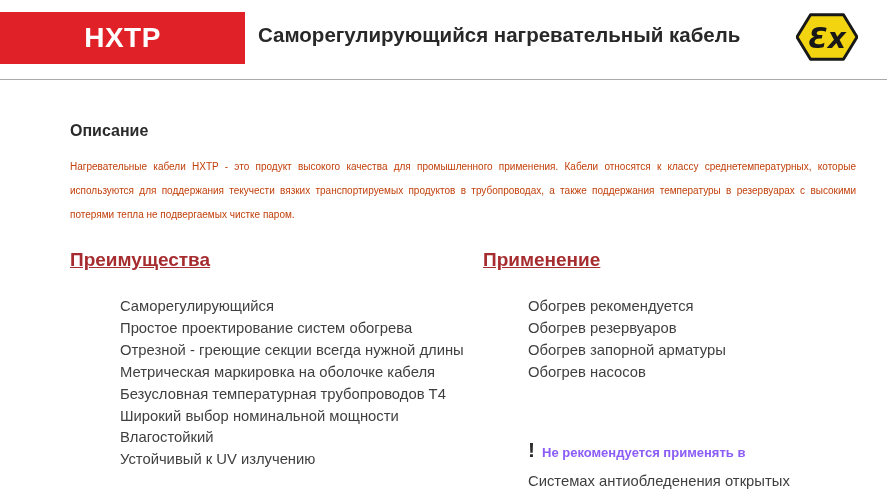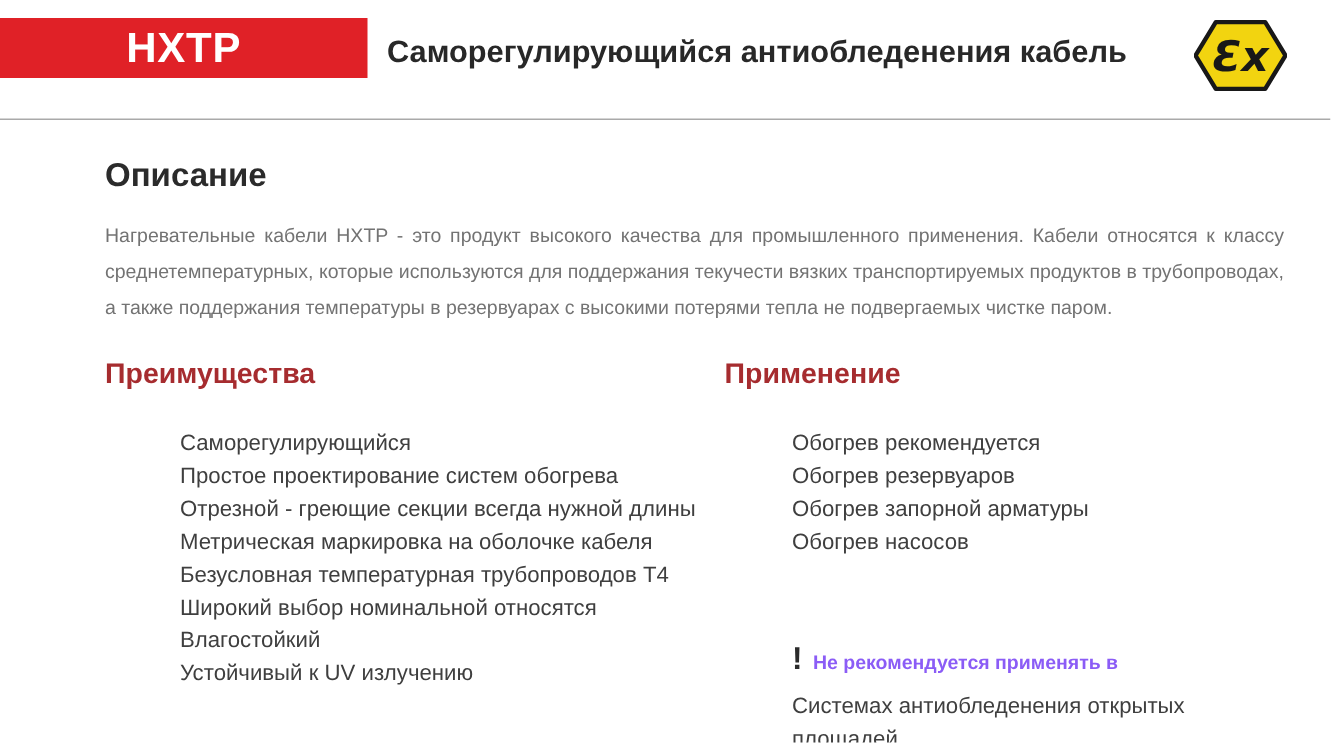--- a/index.html
+++ b/index.html
@@ -9,53 +9,53 @@
     background: #ffffff;
     font-family: "Liberation Sans", "DejaVu Sans", sans-serif;
     color: #3f3f3f;
     overflow: hidden;
   }
 
   
   .header { position: absolute; top: 0; left: 0; width: 887px; height: 79px; }
   .brand-box {
     position: absolute; left: 0; top: 12px;
-    width: 245px; height: 40px;
+    width: 245px; height: 52px;
     background: #e02127;
     display: flex; align-items: center; justify-content: center;
   }
   .brand-box .code {
     color: #ffffff; font-size: 28px; font-weight: bold; letter-spacing: 0.5px;
   }
   .doc-title {
     position: absolute; left: 258px; top: 12px; height: 46px;
     display: flex; align-items: center;
     font-size: 20.5px; font-weight: bold; color: #282828;
   }
   .ex-logo { position: absolute; left: 796px; top: 12px; width: 62px; height: 50px; }
   .header-rule {
     position: absolute; top: 79px; left: 0; width: 887px; height: 1px;
     background: #a9a9a9;
   }
 
   
   .main { position: absolute; top: 80px; left: 70px; width: 786px; }
   .section-heading {
-    margin-top: 24px;
-    font-size: 22px; font-weight: bold; color: #2b2b2b;
+    margin-top: 42px;
+    font-size: 16px; font-weight: bold; color: #2b2b2b;
   }
   .description-text {
     margin-top: 15px;
-    font-size: 13px; line-height: 24px; color: #737373;
+    font-size: 10px; line-height: 24px; color: #c2410c;
     text-align: justify;
   }
 
   .columns { display: grid; grid-template-columns: 413px 1fr; margin-top: 22px; }
   .col-heading {
-    font-size: 19px; font-weight: bold; color: #a62c2f;
+    font-size: 19px; font-weight: bold; color: #a62c2f; text-decoration: underline;
   }
   ul.plain-list {
     list-style: none; margin-top: 25px;
     font-size: 14.8px; line-height: 21.9px; color: #3f3f3f;
   }
   .col-left ul.plain-list { padding-left: 50px; }
   .col-right ul.plain-list { padding-left: 45px; }
 
   .warning-block { margin-top: 54px; padding-left: 45px; }
   .warning-title { display: flex; align-items: baseline; }
@@ -65,21 +65,21 @@
   .warning-text { font-size: 13px; font-weight: bold; color: #8b5cf6; }
   .warning-block ul.plain-list { padding-left: 0; margin-top: 8px; line-height: 22.5px; }
 </style>
 </head>
 <body>
 
 <div class="header">
   <div class="brand-box">
     <span class="code">HXTP</span>
   </div>
-  <div class="doc-title">Саморегулирующийся антиобледенения кабель</div>
+  <div class="doc-title">Саморегулирующийся нагревательный кабель</div>
   <svg class="ex-logo" viewBox="0 0 64 50">
     <polygon points="1,25 15,2 49,2 63,25 49,48 15,48" fill="#f2d410" stroke="#181818" stroke-width="3" stroke-linejoin="round"></polygon>
     <text x="32" y="36" text-anchor="middle" font-family="DejaVu Sans, sans-serif" font-size="29" font-weight="bold" font-style="italic" fill="#181818">Ɛx</text>
   </svg>
   <div class="header-rule"></div>
 </div>
 
 <div class="main">
 
   <div class="section-heading">Описание</div>
@@ -89,21 +89,21 @@
 
     <div class="col-left">
       <div class="col-heading">Преимущества</div>
       <ul class="plain-list">
 
       <li>Саморегулирующийся</li>
           <li>Простое проектирование систем обогрева</li>
           <li>Отрезной - греющие секции всегда нужной длины</li>
           <li>Метрическая маркировка на оболочке кабеля</li>
           <li>Безусловная температурная трубопроводов Т4</li>
-          <li>Широкий выбор номинальной относятся</li>
+          <li>Широкий выбор номинальной мощности</li>
           <li>Влагостойкий</li>
           <li>Устойчивый к UV излучению</li>
         </ul>
     </div>
 
     <div class="col-right">
       <div class="col-heading">Применение</div>
       <ul class="plain-list">
 
       <li>Обогрев рекомендуется</li>

